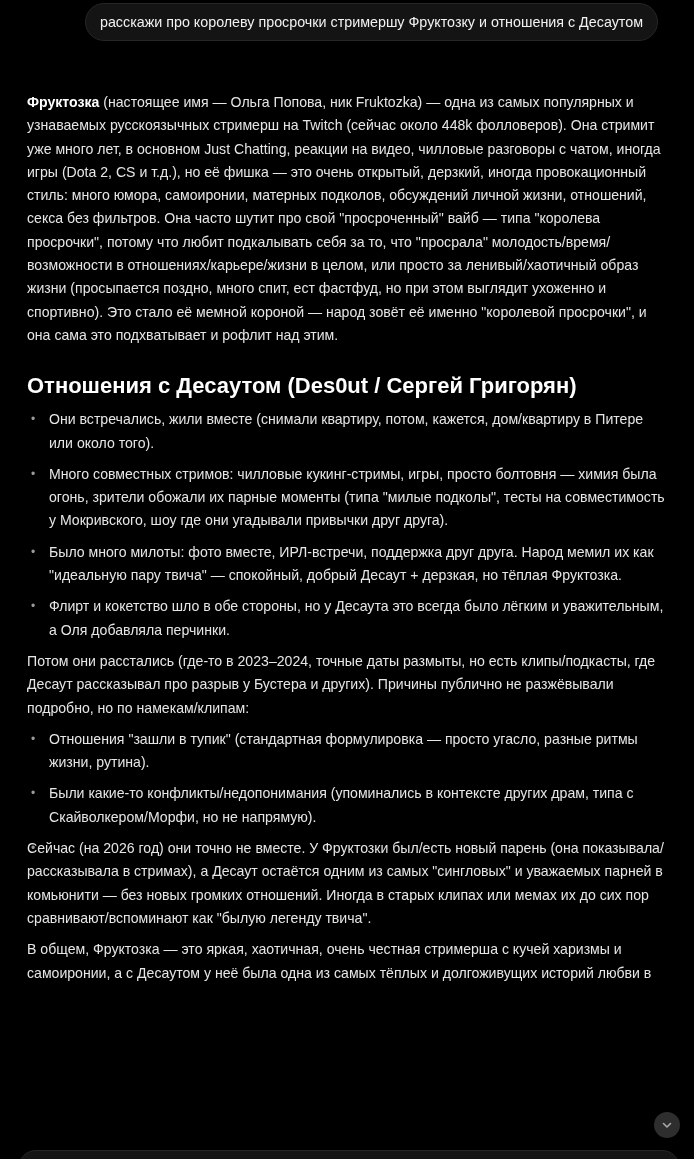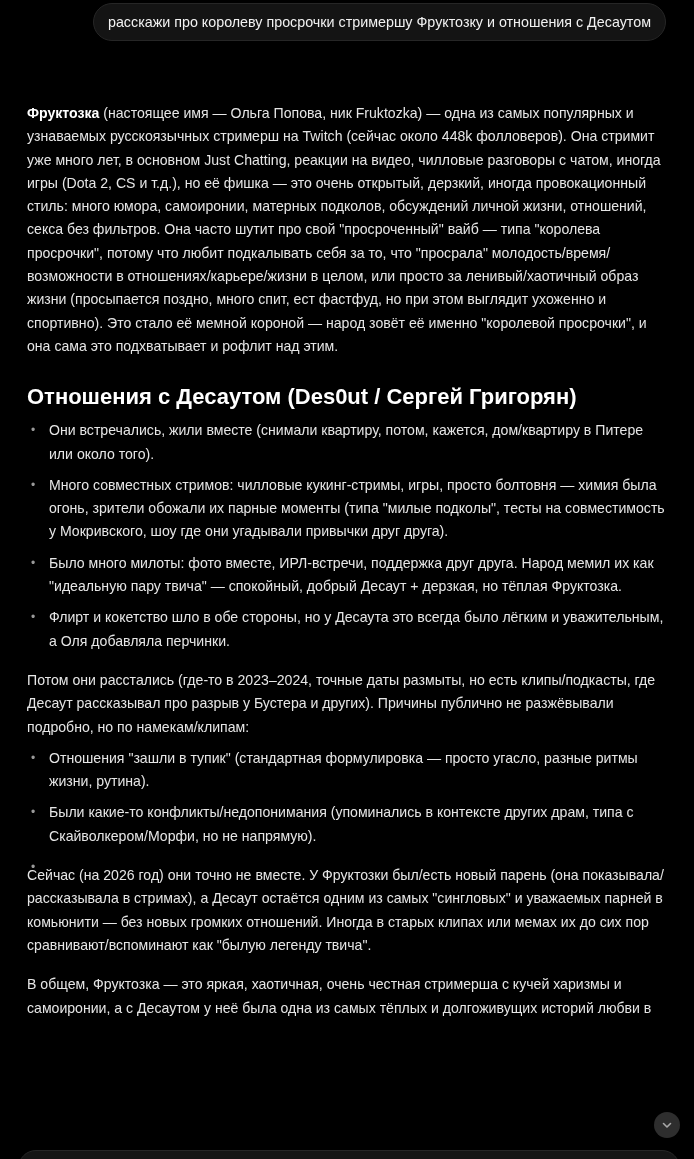--- a/index.html
+++ b/index.html
@@ -10,21 +10,21 @@
     body {
       width: 694px;
       height: 1159px;
       overflow: hidden;
       position: relative;
       font-family: "Liberation Sans", sans-serif;
       color: #e8e8e8;
     }
     .user-bubble {
       position: absolute;
-      right: 28px;
+      right: 36px;
       top: 3px;
       height: 38px;
       background: #141414;
       border: 1px solid #262626;
       border-radius: 19px;
       padding: 0 14px;
       display: flex;
       align-items: center;
       font-size: 14.3px;
       color: #f2f2f2;
@@ -34,21 +34,21 @@
     .answer {
       position: absolute;
       left: 27px;
       top: 86px;
       width: 640px;
       font-size: 14.1px;
       line-height: 23.3px;
       color: #e6e6e6;
     }
     .answer p {
-      margin: 16px 0 8px 0;
+      margin: 5px 0 8px 0;
     }
     .answer b {
       color: #ffffff;
       font-weight: bold;
     }
     .answer h3 {
       font-size: 22px;
       font-weight: bold;
       color: #ffffff;
       margin: 27px 0 10px 0;

